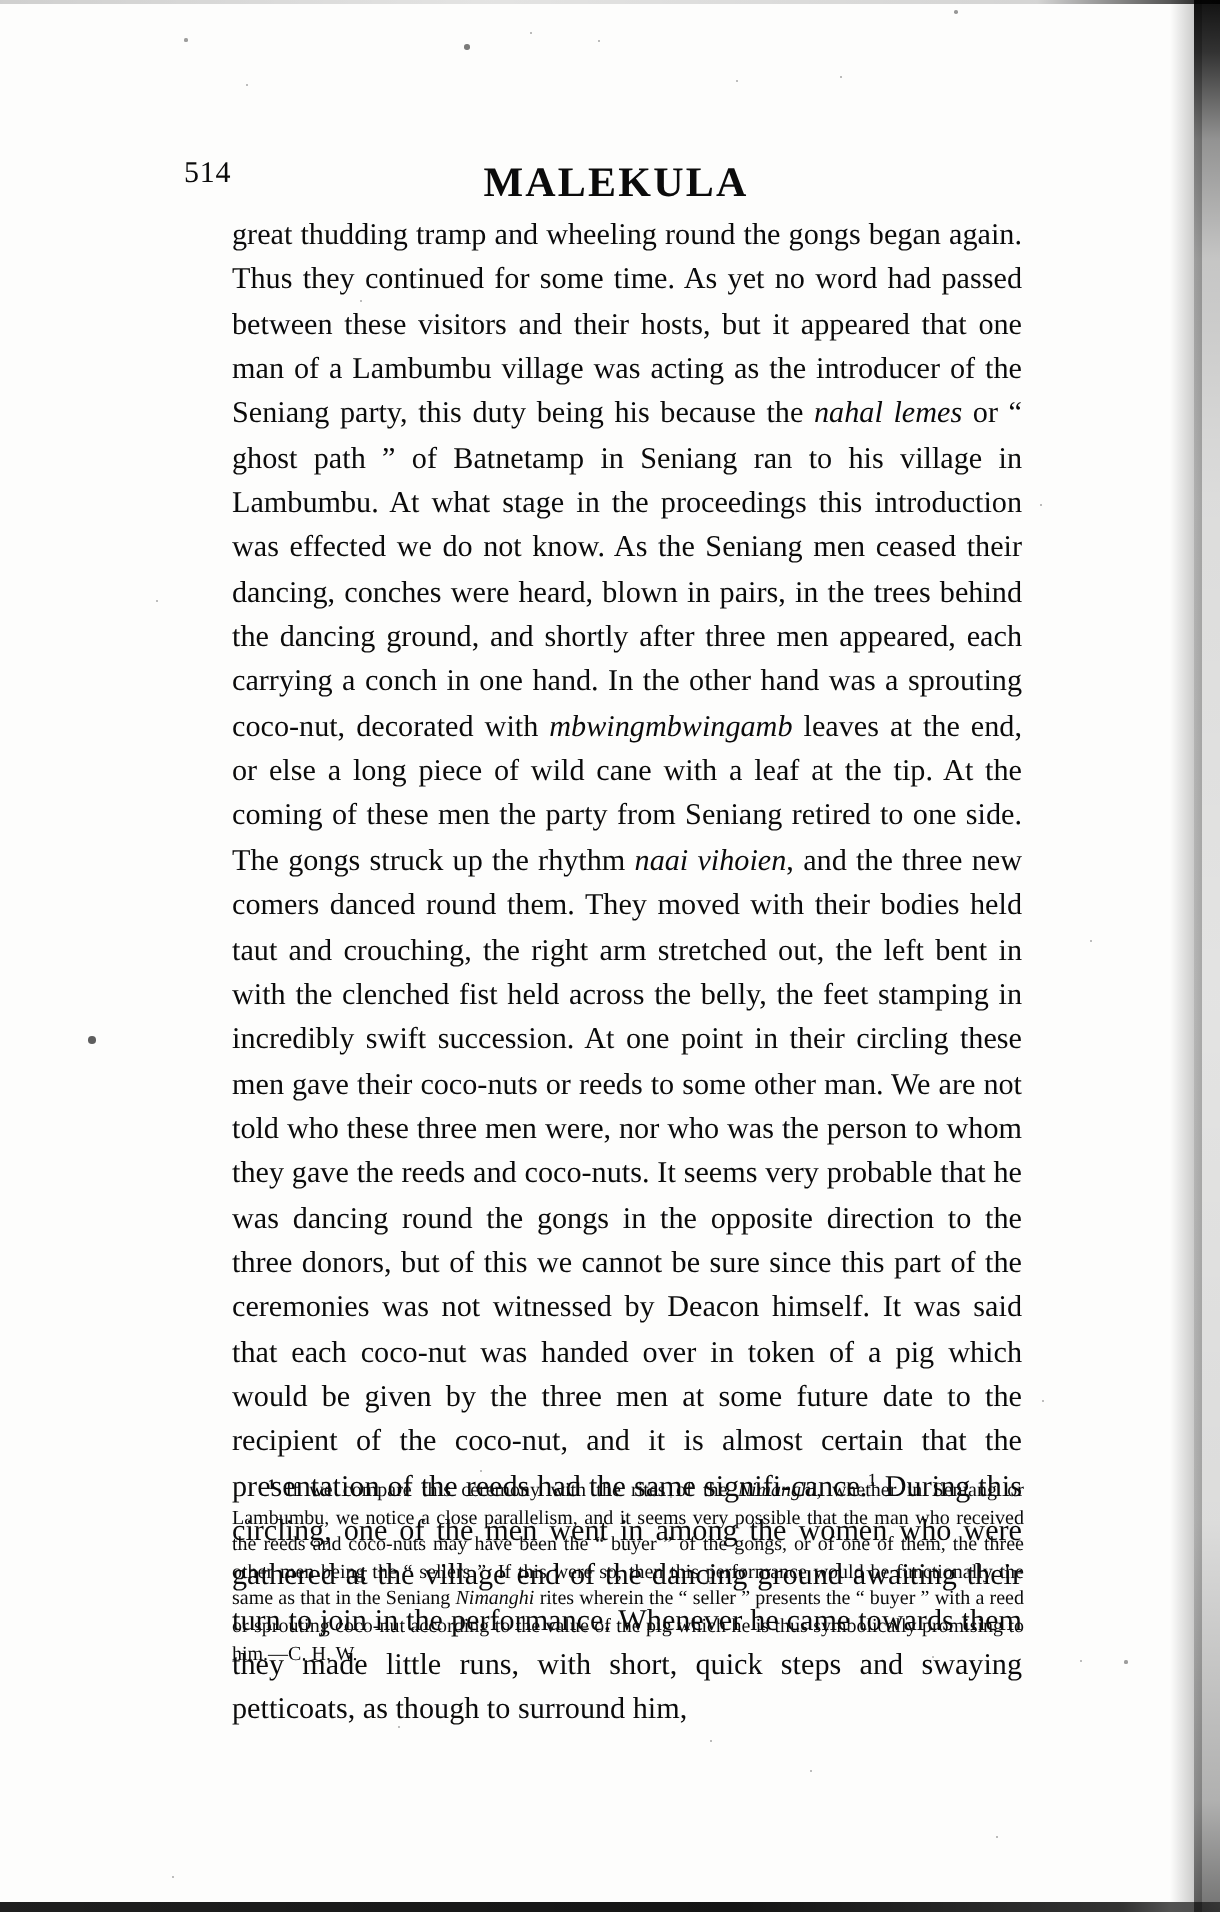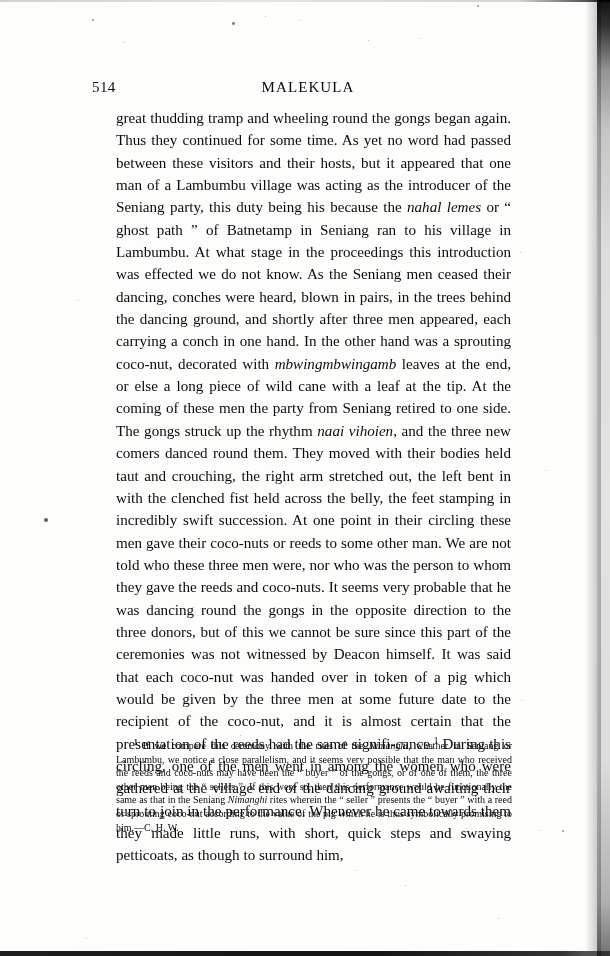--- a/index.html
+++ b/index.html
@@ -90,22 +90,23 @@
     top: 0;
     font-size: 15px;
     letter-spacing: 0.4px;
   }
   .head-title {
     position: absolute;
     left: 12px;
     right: 0;
     top: 0;
     text-align: center;
-    font-size: 15px;
+    font-size: 21px;
     letter-spacing: 1.1px;
+    font-weight: bold;
   }
 
   
   .textblock {
     position: absolute;
     left: 116px;
     top: 107px;
     width: 395px;
     font-size: 15.1px;
     line-height: 22.35px;

